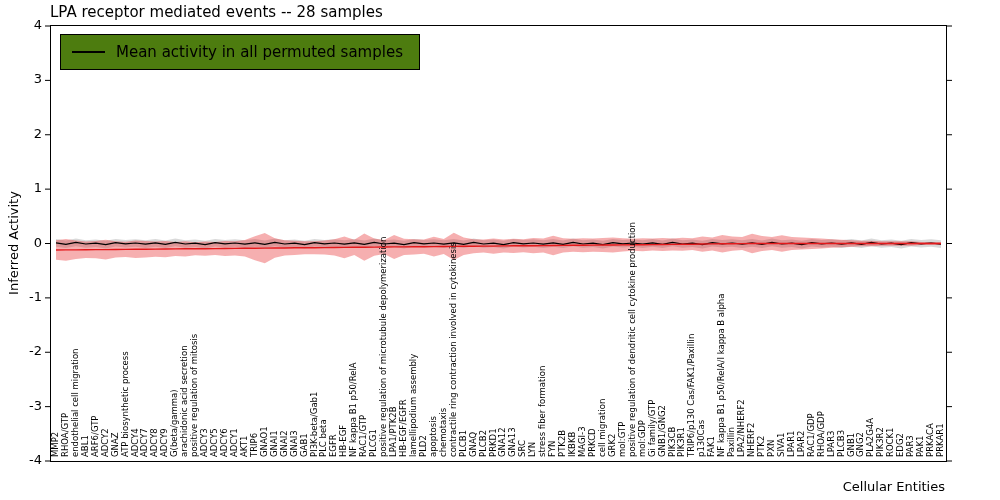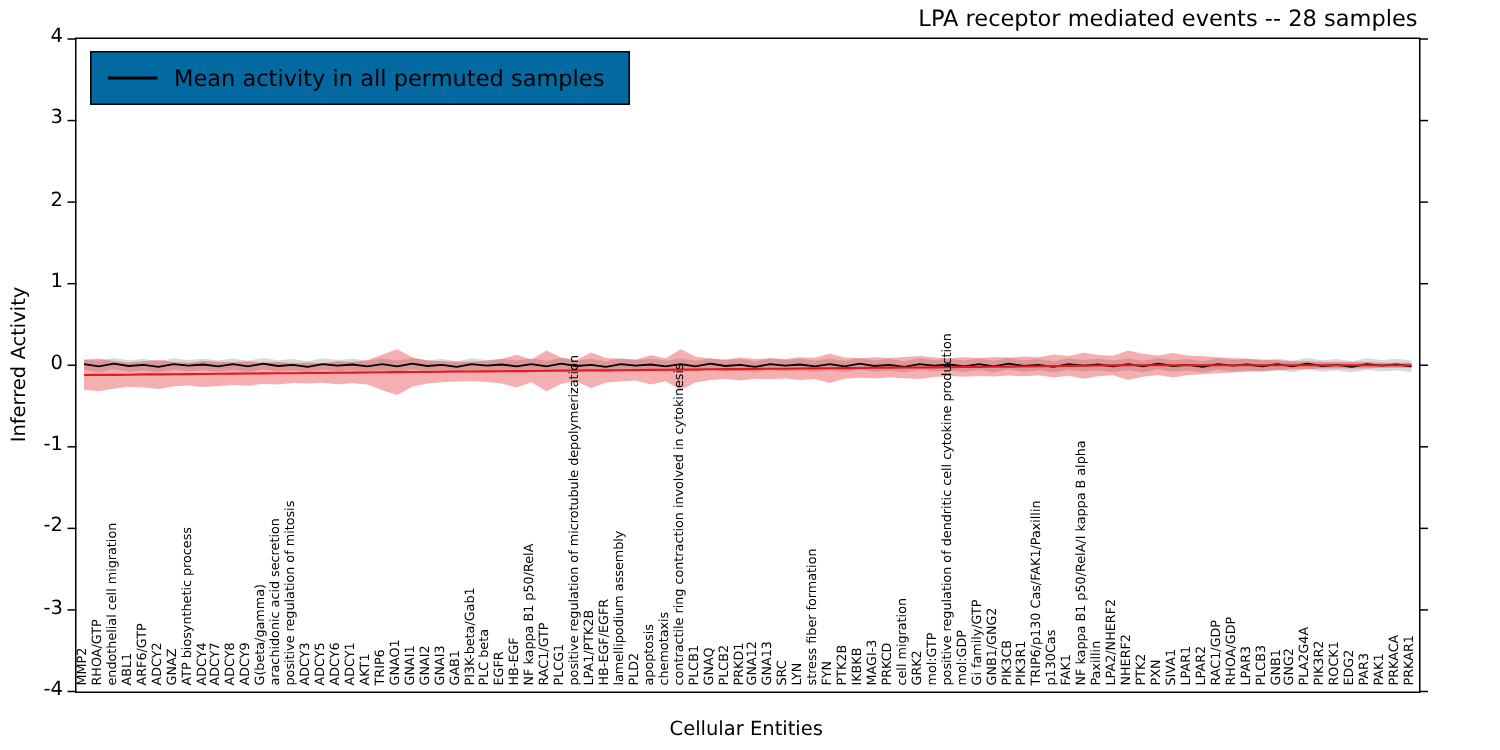--- a/index.html
+++ b/index.html
@@ -1,28 +1,28 @@
 <!DOCTYPE html>
 <html><head>
 <meta charset="utf-8">
 <style>
   html,body{margin:0;padding:0;background:#fff;color:#000;
     font-family:"DejaVu Sans","Liberation Sans",sans-serif;}
   #page{position:relative;width:1000px;height:500px;background:#fff;overflow:hidden;}
-  #title{position:absolute;top:3px;left:50px;width:895px;text-align:right;font-size:15px;}
+  #title{position:absolute;top:3px;left:50px;width:895px;text-align:left;font-size:15px;}
   #ylab{position:absolute;left:13px;top:243px;transform:translate(-50%,-50%) rotate(-90deg);
     font-size:13px;white-space:nowrap;}
-  #xlab{position:absolute;top:479px;left:50px;width:895px;text-align:center;font-size:13px;}
+  #xlab{position:absolute;top:479px;left:50px;width:895px;text-align:right;font-size:13px;}
   #plot{position:absolute;left:50px;top:25px;width:895px;height:435px;border:1px solid #000;
     background:#fff;}
   #chart-svg{position:absolute;left:0;top:0;overflow:visible;}
   .ytick{position:absolute;width:30px;text-align:right;font-size:13px;line-height:16px;}
   .xcat{position:absolute;font-size:8.5px;line-height:9px;white-space:nowrap;
     transform-origin:0 100%;transform:rotate(-90deg);}
-  #legend{position:absolute;left:9px;top:8px;border:1px solid #000;background:#0369a1;
+  #legend{position:absolute;left:9px;top:8px;border:1px solid #000;background:#4d7c0f;
     padding:8px 16px 8px 11px;display:flex;flex-direction:row;gap:10px;z-index:5;}
   .legend-row{display:flex;align-items:center;gap:11px;font-size:15px;white-space:nowrap;}
   .legend-line{width:33px;height:0;border-top:2px solid #000;}
   .legend-line.red{border-top:1.6px solid #e41a1c;}
 </style>
 </head>
 <body>
 
 <div id="page">
   <div id="title">LPA receptor mediated events -- 28 samples</div>

